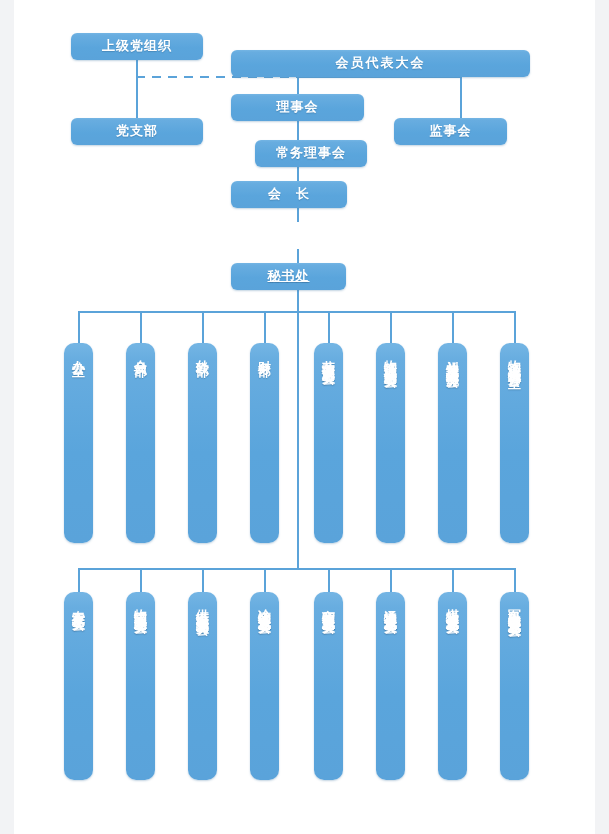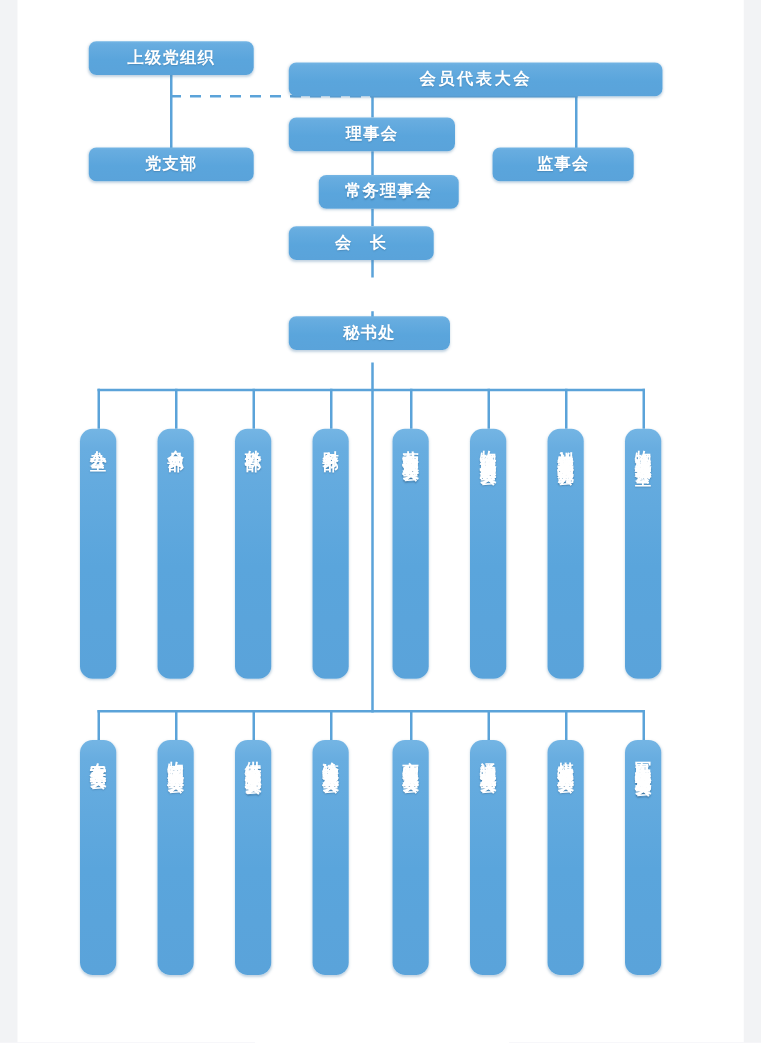--- a/index.html
+++ b/index.html
@@ -145,21 +145,21 @@
 
     <div class="node h" style="left:217px; top:94px; width:133px;">理事会</div>
 
     <div class="node h" style="left:380px; top:118px; width:113px;">监事会</div>
 
     <div class="node h" style="left:217px; top:140px; width:112px;margin-left:24px;">常务理事会</div>
 
     <div class="node h" style="left:217px; top:181px; width:116px;">会　长</div>
 
 
-    <div class="node h" style="left:217px; top:253px; width:129px;">秘书处</div>
+    <div class="node h" style="left:217px; top:263px; width:115px;text-decoration:underline;">秘书处</div>
 
     <div class="node v" style="left:50px;  top:343px; height:200px;">
       <span class="vtext">办公室</span>
     </div>
     <div class="node v" style="left:112px; top:343px; height:200px;">
       <span class="vtext">会员部</span>
     </div>
     <div class="node v" style="left:174px; top:343px; height:200px;">
       <span class="vtext">外联部</span>
     </div>

